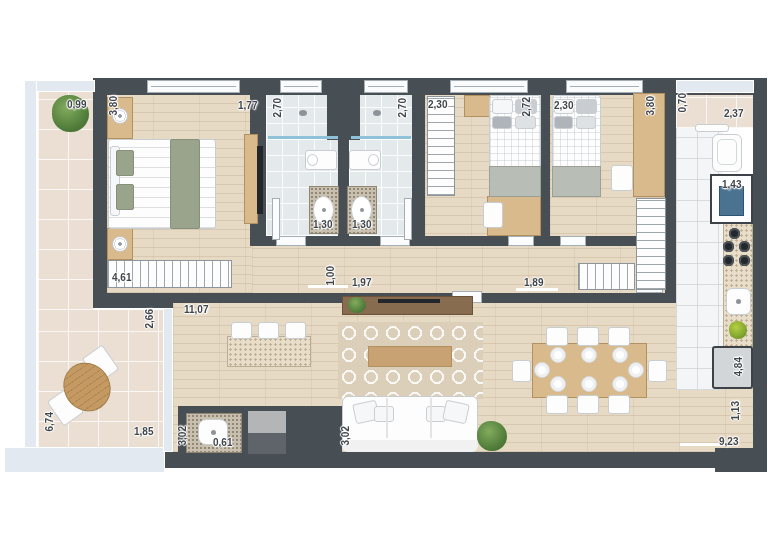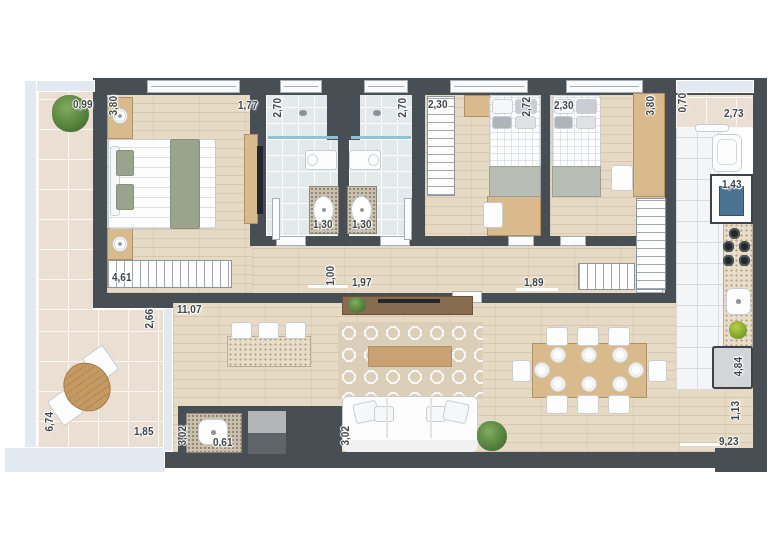--- a/index.html
+++ b/index.html
@@ -227,39 +227,39 @@
   <div class="abs plant" style="left:52px;top:95px;width:37px;height:37px"></div>
   <div class="abs" style="left:64px;top:362px;width:46px;height:50px;border-radius:50%;z-index:21;transform:rotate(-35deg);
        background:#c49a62;border:1px solid #a37c49;
        background-image:repeating-linear-gradient(0deg,rgba(120,85,45,.25) 0 1px,transparent 1px 6px)"></div>
   <div class="abs white-furn" style="left:88px;top:349px;width:25px;height:30px;transform:rotate(-35deg)"></div>
   <div class="abs white-furn" style="left:53px;top:392px;width:25px;height:30px;transform:rotate(-35deg)"></div>
 
   <div class="abs white-furn" style="left:198px;top:419px;width:30px;height:26px;border-radius:8px"></div>
   <div class="abs dot" style="left:211px;top:430px;width:5px;height:5px"></div>
 
-  <span class="dim" style="left:73px;top:99px">0,99</span>
+  <span class="dim" style="left:67px;top:99px">0,99</span>
   <span class="dim dimv" style="left:108px;top:96px">3,80</span>
   <span class="dim" style="left:238px;top:100px">1,77</span>
   <span class="dim dimv" style="left:272px;top:98px">2,70</span>
   <span class="dim" style="left:313px;top:219px">1,30</span>
   <span class="dim dimv" style="left:397px;top:98px">2,70</span>
   <span class="dim" style="left:352px;top:219px">1,30</span>
   <span class="dim" style="left:428px;top:99px">2,30</span>
   <span class="dim dimv" style="left:521px;top:97px">2,72</span>
   <span class="dim" style="left:554px;top:100px">2,30</span>
   <span class="dim dimv" style="left:645px;top:96px">3,80</span>
   <span class="dim dimv" style="left:677px;top:93px">0,70</span>
-  <span class="dim" style="left:724px;top:108px">2,73</span>
+  <span class="dim" style="left:724px;top:108px">2,37</span>
   <span class="dim" style="left:722px;top:179px">1,43</span>
   <span class="dim" style="left:112px;top:272px">4,61</span>
   <span class="dim dimv" style="left:325px;top:266px">1,00</span>
   <span class="dim" style="left:352px;top:277px">1,97</span>
   <span class="dim" style="left:524px;top:277px">1,89</span>
-  <span class="dim" style="left:177px;top:304px">11,07</span>
+  <span class="dim" style="left:184px;top:304px">11,07</span>
   <span class="dim dimv" style="left:144px;top:309px">2,66</span>
   <span class="dim dimv" style="left:44px;top:412px">6,74</span>
   <span class="dim" style="left:134px;top:426px">1,85</span>
   <span class="dim dimv" style="left:177px;top:426px">3,02</span>
   <span class="dim" style="left:213px;top:437px">0,61</span>
   <span class="dim dimv" style="left:340px;top:426px">3,02</span>
   <span class="dim dimv" style="left:733px;top:357px">4,84</span>
   <span class="dim dimv" style="left:730px;top:401px">1,13</span>
   <span class="dim" style="left:719px;top:436px">9,23</span>
 

